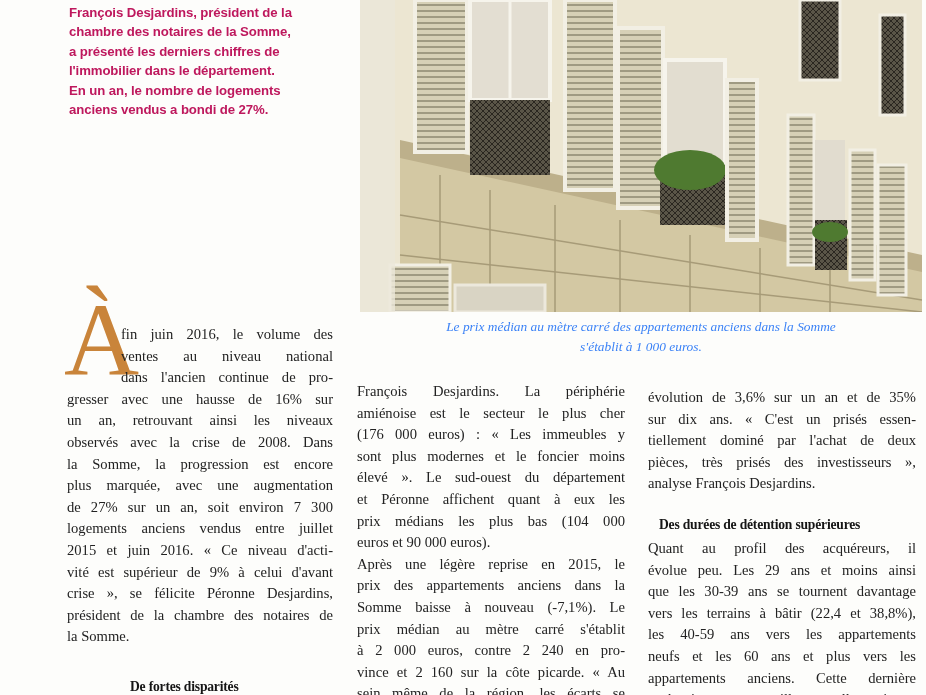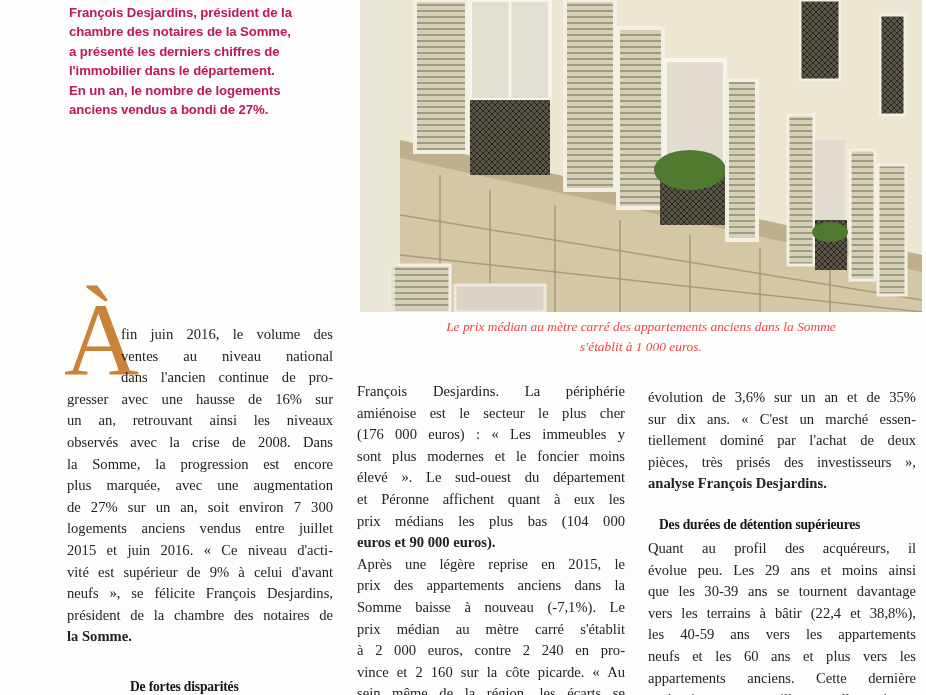--- a/index.html
+++ b/index.html
@@ -18,27 +18,27 @@
 
   .photo {
     position: absolute; left: 360px; top: 0; width: 562px; height: 312px;
     overflow: hidden; background: #e9e4d4;
   }
   .photo svg { display: block; }
 
   .caption {
     position: absolute; left: 360px; top: 317px; width: 562px;
     text-align: center; font-style: italic; font-size: 13.4px; line-height: 20px;
-    color: #ef4444;
+    color: #3b82f6;
   }
   .caption span { display: block; }
 
   .col { position: absolute; font-size: 14.6px; line-height: 21.6px; color: #222; }
   .col .ln { display: block; white-space: nowrap; text-align: justify; text-align-last: justify; height: 21.6px; overflow: visible; }
-  .col .ln.last { text-align-last: left; font-weight: bold; }
+  .col .ln.last { text-align-last: left; }
 
   .col1 { left: 67px; top: 324px; width: 266px; }
   .col1 .indent { padding-left: 54px; }
   .dropcap {
     position: absolute; left: 64px; top: 290px; font-size: 104px; line-height: 100px;
     color: #c9843a; font-family: "Liberation Serif", serif;
   }
   .col2 { left: 357px; top: 381px; width: 268px; }
   .col3 { left: 648px; top: 387px; width: 268px; }
 
@@ -122,21 +122,21 @@
   <span class="ln indent">dans l'ancien continue de pro-</span>
   <span class="ln">gresser avec une hausse de 16% sur</span>
   <span class="ln">un an, retrouvant ainsi les niveaux</span>
   <span class="ln">observés avec la crise de 2008. Dans</span>
   <span class="ln">la Somme, la progression est encore</span>
   <span class="ln">plus marquée, avec une augmentation</span>
   <span class="ln">de 27% sur un an, soit environ 7 300</span>
   <span class="ln">logements anciens vendus entre juillet</span>
   <span class="ln">2015 et juin 2016. « Ce niveau d'acti-</span>
   <span class="ln">vité est supérieur de 9% à celui d'avant</span>
-  <span class="ln">neufs », se félicite François Desjardins,</span>
+  <span class="ln">crise », se félicite Péronne Desjardins,</span>
   <span class="ln">président de la chambre des notaires de</span>
   <span class="ln last">la Somme.</span>
 </div>
 <div class="subhead sub1">De fortes disparités</div>
 
 <div class="col col2">
   <span class="ln">François Desjardins. La périphérie</span>
   <span class="ln">amiénoise est le secteur le plus cher</span>
   <span class="ln">(176 000 euros) : « Les immeubles y</span>
   <span class="ln">sont plus modernes et le foncier moins</span>
@@ -148,21 +148,21 @@
   <span class="ln">prix des appartements anciens dans la</span>
   <span class="ln">Somme baisse à nouveau (-7,1%). Le</span>
   <span class="ln">prix médian au mètre carré s'établit</span>
   <span class="ln">à 2 000 euros, contre 2 240 en pro-</span>
   <span class="ln">vince et 2 160 sur la côte picarde. « Au</span>
   <span class="ln">sein même de la région, les écarts se</span>
 </div>
 
 <div class="col col3">
   <span class="ln">évolution de 3,6% sur un an et de 35%</span>
-  <span class="ln">sur dix ans. « C'est un marché essen-</span>
+  <span class="ln">sur dix ans. « C'est un prisés essen-</span>
   <span class="ln">tiellement dominé par l'achat de deux</span>
   <span class="ln">pièces, très prisés des investisseurs »,</span>
   <span class="ln last">analyse François Desjardins.</span>
   <span class="ln" style="height:43px"></span>
   <span class="ln">Quant au profil des acquéreurs, il</span>
   <span class="ln">évolue peu. Les 29 ans et moins ainsi</span>
   <span class="ln">que les 30-39 ans se tournent davantage</span>
   <span class="ln">vers les terrains à bâtir (22,4 et 38,8%),</span>
   <span class="ln">les 40-59 ans vers les appartements</span>
   <span class="ln">neufs et les 60 ans et plus vers les</span>

